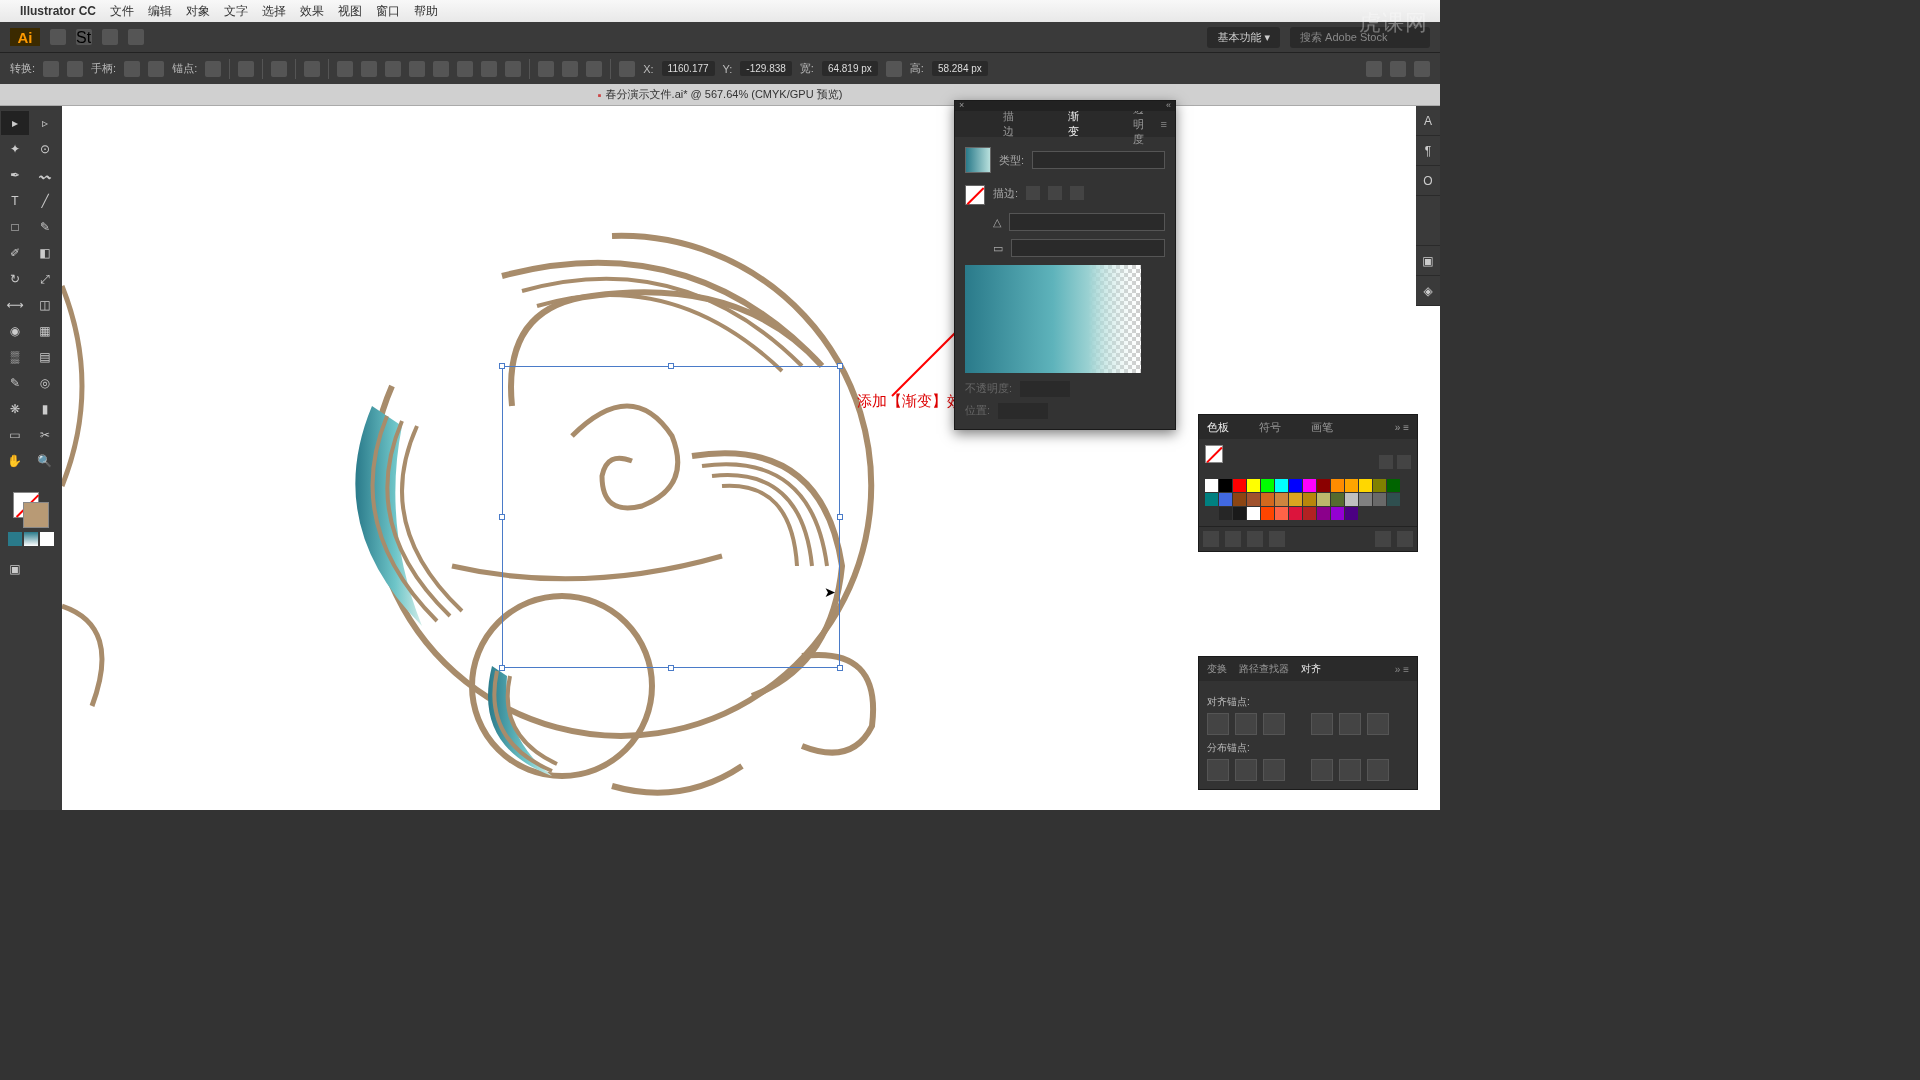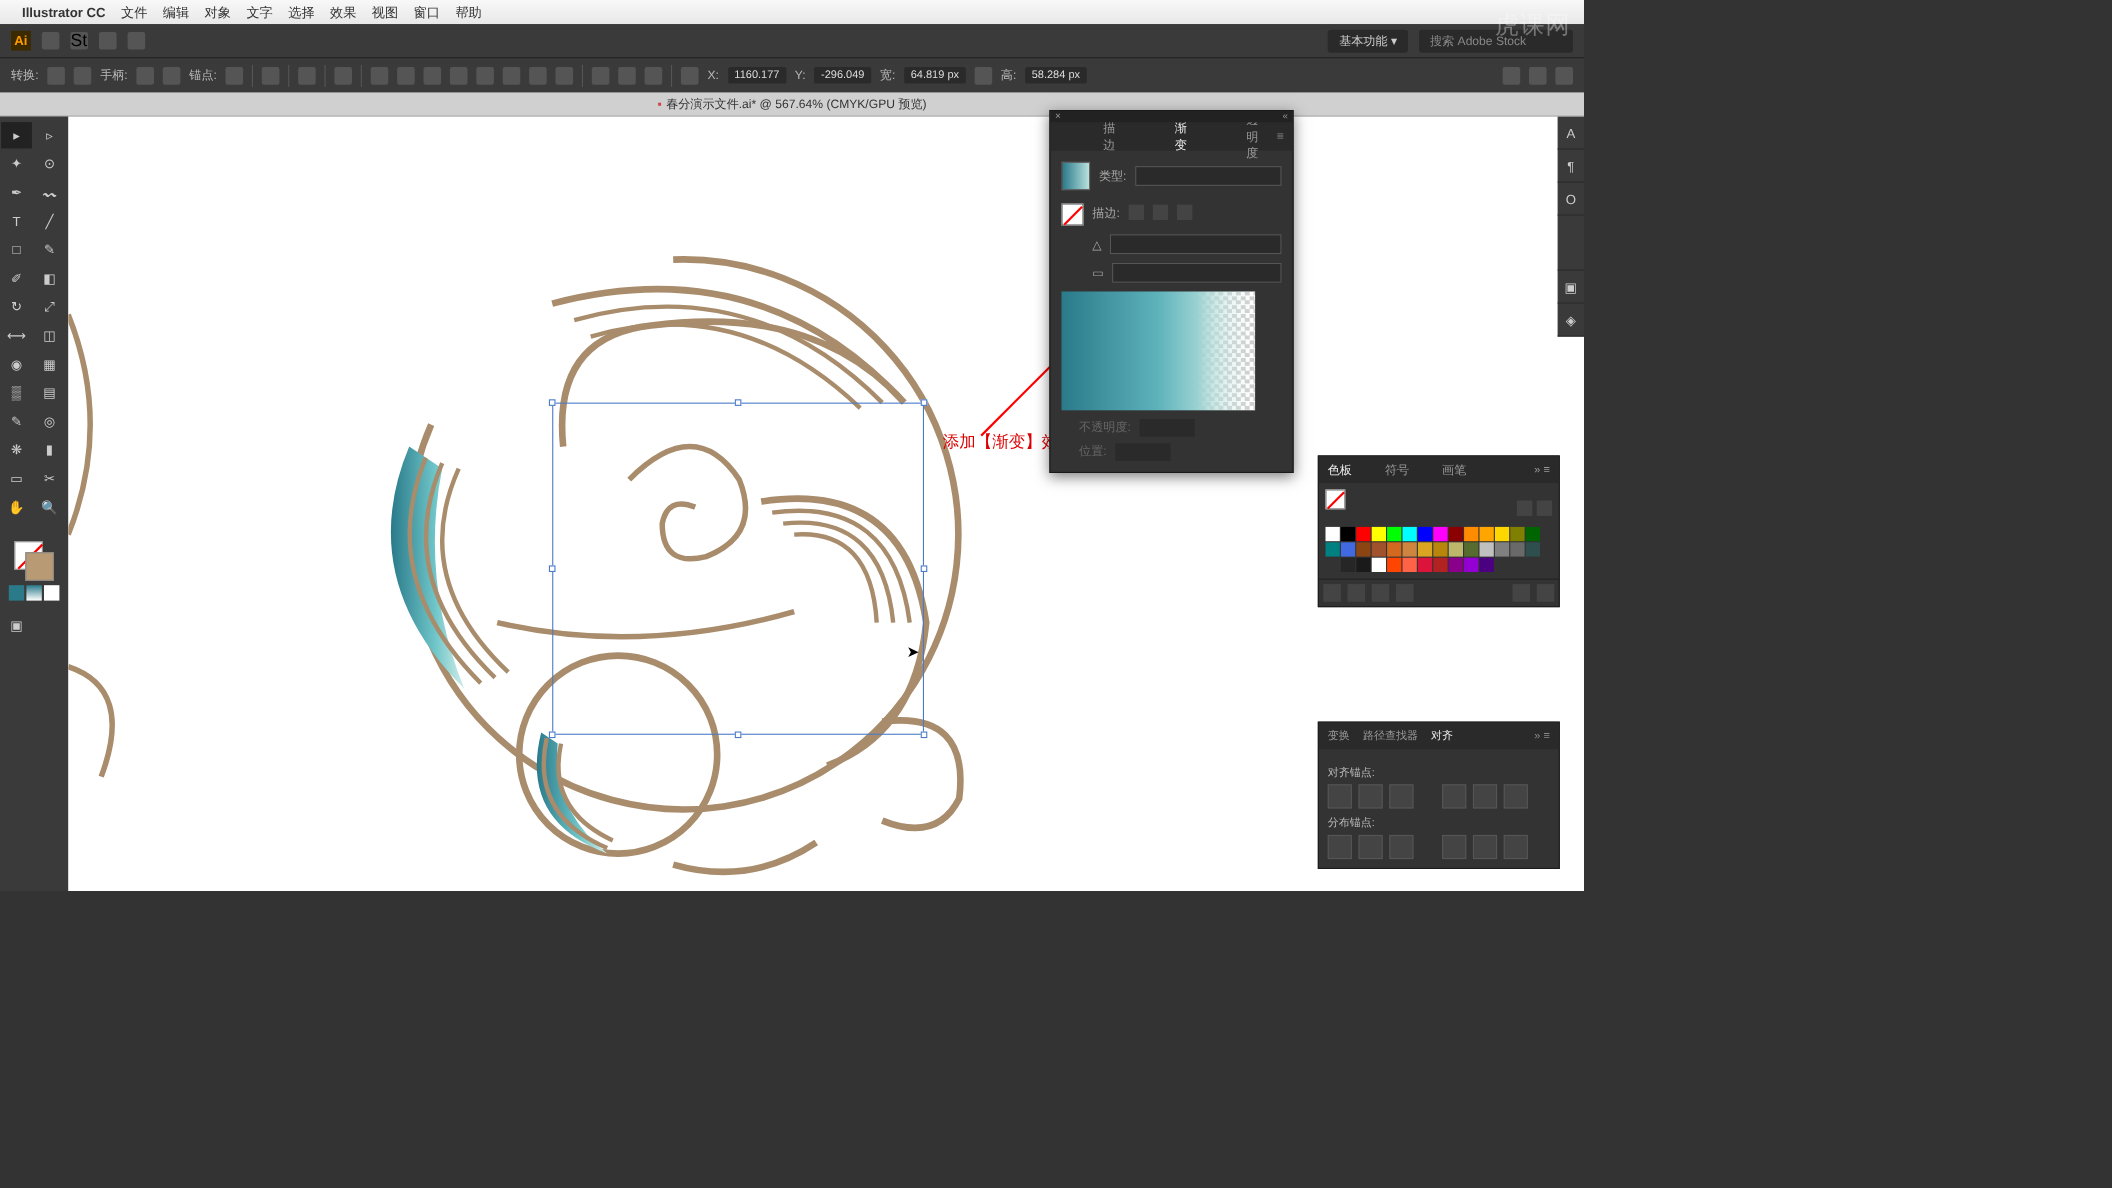--- a/index.html
+++ b/index.html
@@ -7,21 +7,21 @@
 
 
 .menubar { height: 22px; background: linear-gradient(#f8f8f8,#e8e8e8); display: flex; align-items: center; padding: 0 10px; font-size: 12px; color: #333; }
 .menubar .apple { font-size: 14px; margin-right: 10px; }
 .menubar .app-name { font-weight: bold; margin-right: 14px; }
 .menubar span { margin-right: 14px; cursor: default; }
 
 
 .toptoolbar { height: 30px; background: #3a3a3a; display: flex; align-items: center; padding: 0 10px; gap: 10px; }
 .toptoolbar .ic { width: 16px; height: 16px; background: #555; border-radius: 2px; }
-.toptoolbar .ai { width: 18px; height: 18px; background: #3b2a00; color: #ff9a00; font-size: 12px; font-weight: bold; display: flex; align-items: center; justify-content: center; }
+.toptoolbar .ai { width: 30px; height: 18px; background: #3b2a00; color: #ff9a00; font-size: 15px; font-weight: bold; display: flex; align-items: center; justify-content: center; }
 .toptoolbar .spacer { flex: 1; }
 .toptoolbar .workspace { font-size: 11px; color: #ccc; padding: 3px 10px; background: #2a2a2a; border-radius: 3px; }
 .toptoolbar .search { font-size: 11px; color: #888; padding: 3px 10px; background: #2a2a2a; border-radius: 3px; width: 140px; }
 
 
 .controlbar { height: 32px; background: #3a3a3a; border-top: 1px solid #222; display: flex; align-items: center; padding: 0 10px; gap: 8px; font-size: 11px; color: #ccc; }
 .controlbar .lbl { color: #bbb; }
 .controlbar .val { background: #2a2a2a; padding: 2px 6px; border-radius: 2px; color: #ddd; font-size: 10px; min-width: 50px; text-align: right; }
 .controlbar .ic { width: 16px; height: 16px; background: #555; border-radius: 2px; }
 .controlbar .sep { width: 1px; height: 20px; background: #555; }
@@ -71,21 +71,21 @@
 .grad-panel .tabs .tab.active { color: #eee; }
 .grad-panel .body { padding: 10px; }
 .grad-panel .row { display: flex; align-items: center; gap: 8px; margin-bottom: 8px; }
 .grad-panel .lbl { color: #aaa; }
 .grad-panel .dropdown { flex: 1; height: 18px; background: #2a2a2a; border: 1px solid #555; }
 .grad-panel .thumb { width: 26px; height: 26px; background: linear-gradient(90deg,#2a7a8a,#b8e0dd); border: 1px solid #666; }
 .grad-panel .nostroke { width: 20px; height: 20px; background: #fff; position: relative; border: 1px solid #666; margin-top: 4px; }
 .grad-panel .nostroke::after { content: ''; position: absolute; left: -2px; top: 50%; width: 130%; height: 2px; background: red; transform: rotate(-45deg); }
 .grad-panel .preview { width: 176px; height: 108px; margin: 8px 0; background: linear-gradient(90deg,#2a7a8a 0%,#5eb3bb 50%,#b8e0dd 80%,#e8f4f0 100%); position: relative; }
 .grad-panel .preview::after { content:''; position:absolute; right:0; top:0; bottom:0; width:30%; background: repeating-conic-gradient(#ccc 0 25%, #fff 0 50%) 0 0/8px 8px; mask: linear-gradient(90deg, transparent, #000); -webkit-mask: linear-gradient(90deg, transparent, #000); }
-.grad-panel .disabled-row { color: #666; display: flex; gap: 8px; margin-top: 6px; margin-left: 16px; }
+.grad-panel .disabled-row { color: #666; display: flex; gap: 8px; margin-top: 6px; }
 .grad-panel .closebar { position: absolute; top: 0; left: 0; right: 0; height: 10px; background: #222; }
 .grad-panel .close-x { position: absolute; top: -1px; left: 4px; font-size: 9px; color: #999; }
 .grad-panel .collapse { position: absolute; top: -1px; right: 4px; font-size: 9px; color: #999; }
 
 
 .swatches-panel { position: absolute; right: 22px; top: 414px; width: 220px; background: #333; border: 1px solid #1a1a1a; font-size: 11px; color: #ccc; }
 .swatches-panel .tabs { display: flex; background: #2a2a2a; height: 24px; align-items: center; padding: 0 8px; gap: 30px; }
 .swatches-panel .tabs .tab { color: #999; }
 .swatches-panel .tabs .tab.active { color: #eee; }
 .swatches-panel .tabs .ops { margin-left: auto; font-size: 10px; color: #999; }
@@ -165,21 +165,21 @@
   <div class="ic"></div>
   <div class="sep"></div>
   <div class="ic"></div>
   <div class="ic"></div>
   <div class="ic"></div>
   <div class="sep"></div>
   <div class="ic"></div>
   <span class="lbl">X:</span>
   <span class="val">1160.177</span>
   <span class="lbl">Y:</span>
-  <span class="val">-296.049</span>
+  <span class="val">-129.838</span>
   <span class="lbl">宽:</span>
   <span class="val">64.819 px</span>
   <div class="ic"></div>
   <span class="lbl">高:</span>
   <span class="val">58.284 px</span>
   <div class="spacer"></div>
   <div class="ic"></div>
   <div class="ic"></div>
   <div class="ic"></div>
 </div>

